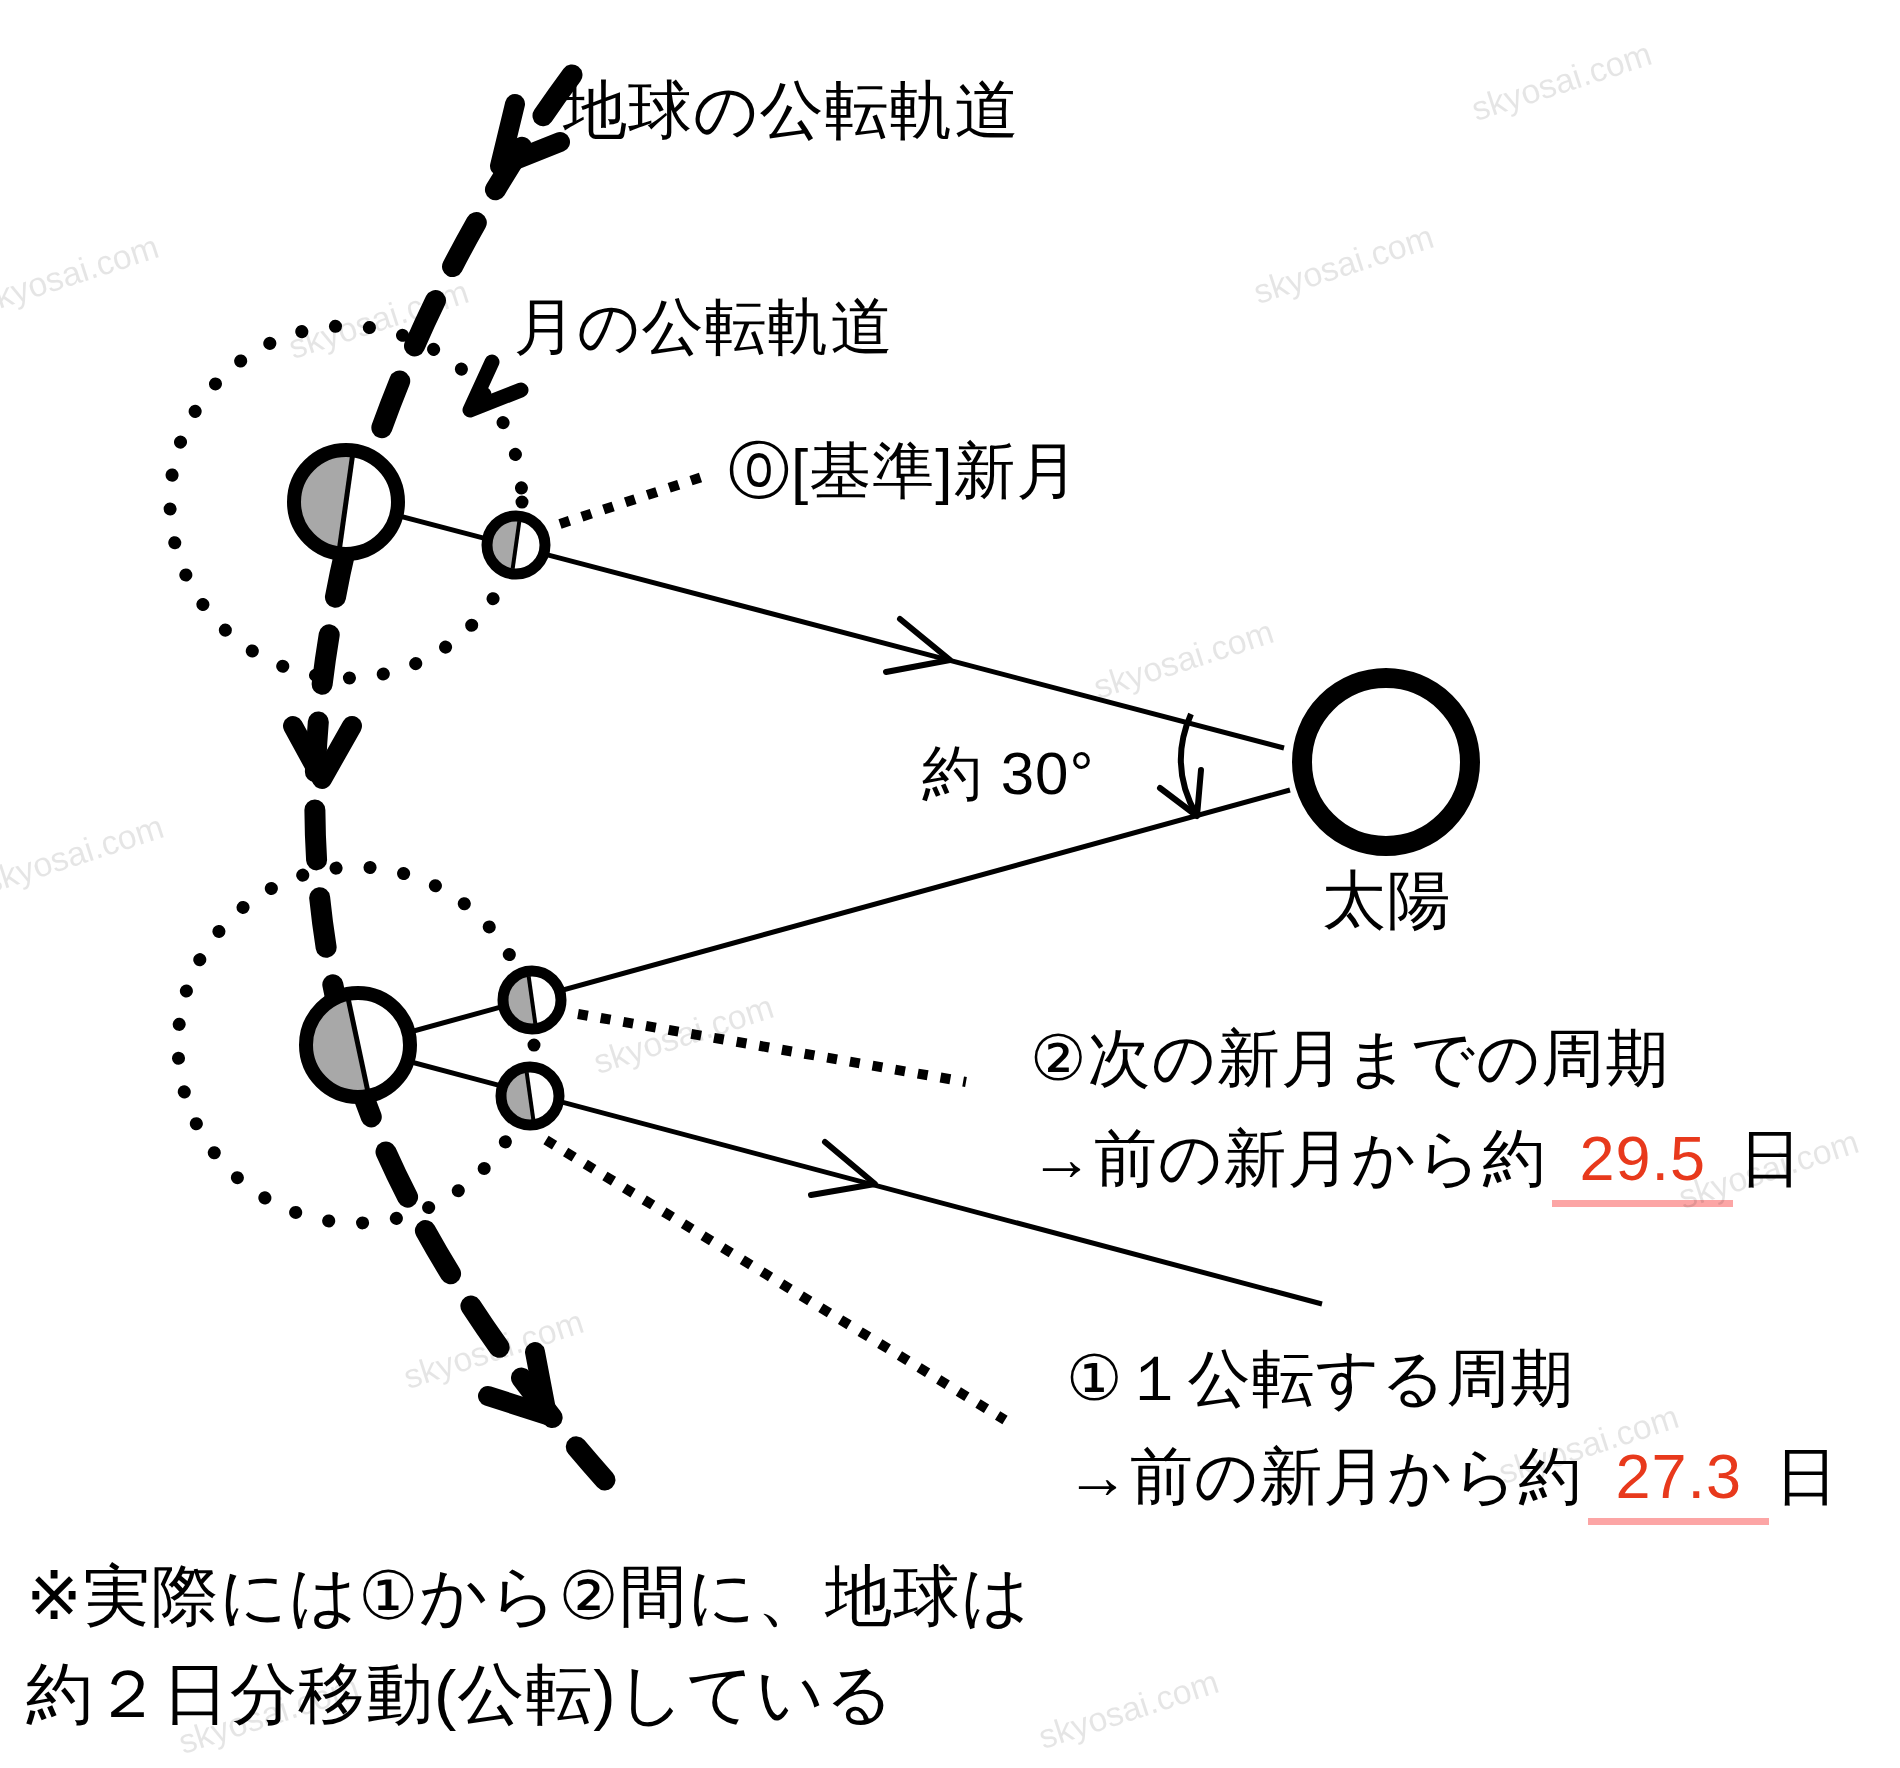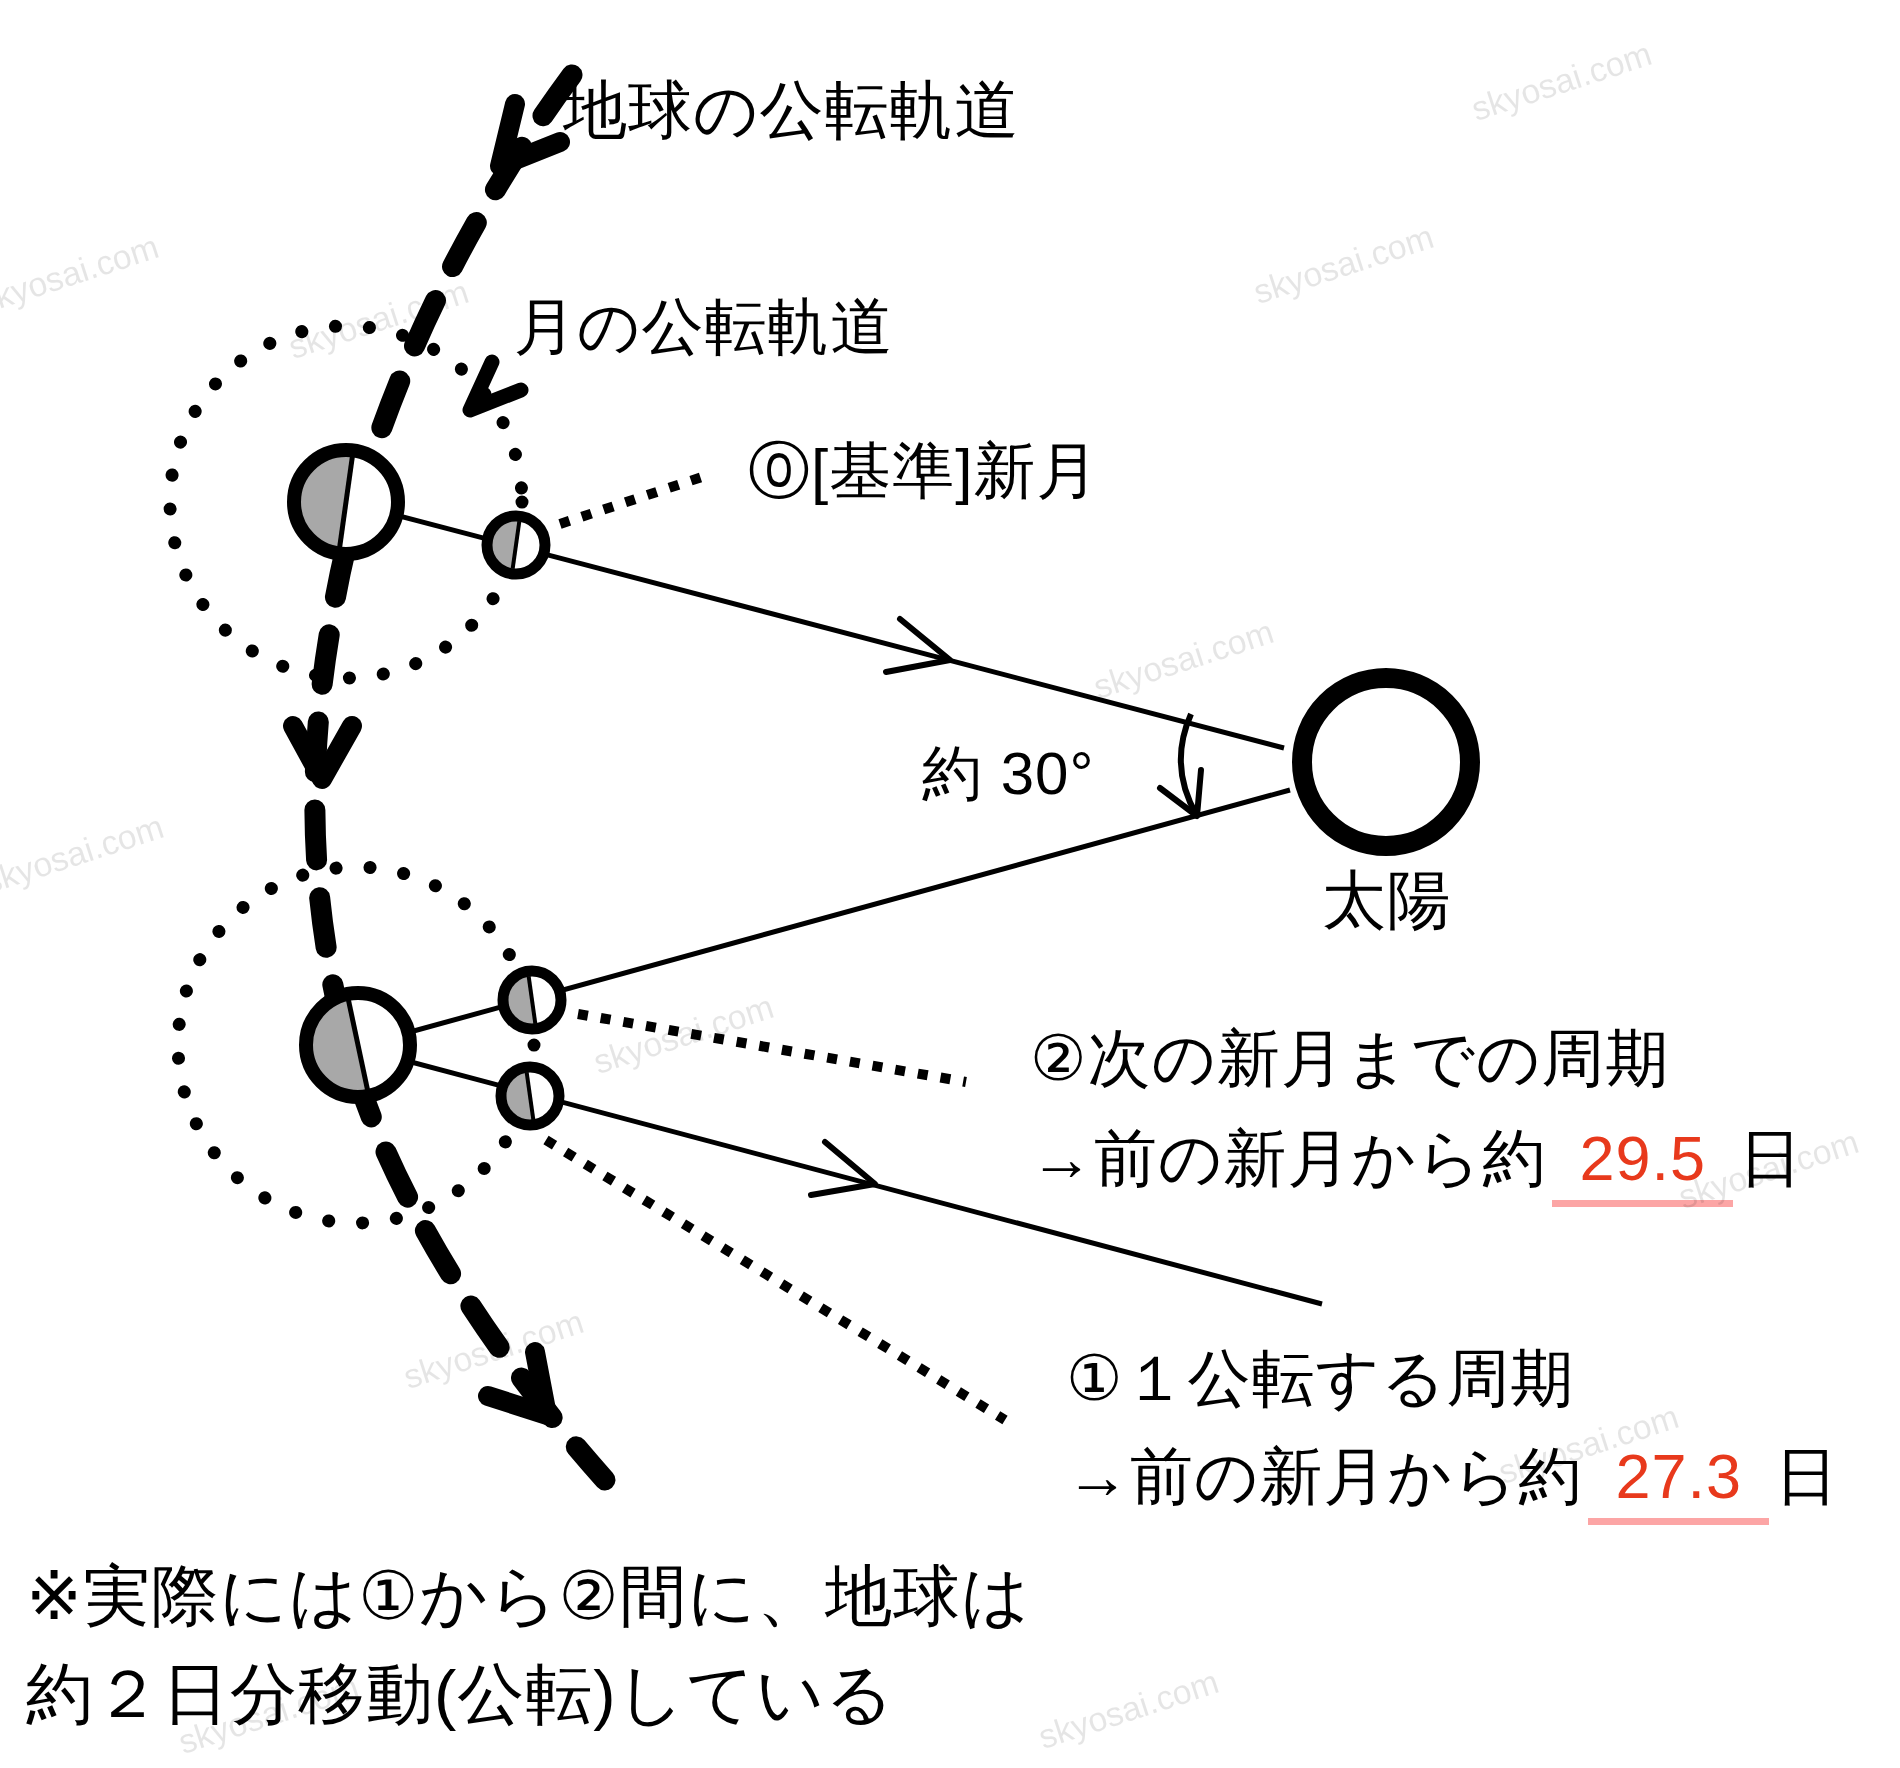--- a/index.html
+++ b/index.html
@@ -117,21 +117,21 @@
         <line y1="-24" y2="24" stroke="#000" stroke-width="4"></line>
       </g>
       <circle r="29" fill="none" stroke="#000" stroke-width="11"></circle>
     </g>
   </svg>
 
   <div class="label fs64" style="left:563px;top:76px;">地球の公転軌道</div>
 
   <div class="label fs62" style="left:514px;top:294px;">月の公転軌道</div>
 
-  <div class="label fs62" style="left:748px;top:438px;text-align:center;">⓪[基準]新月</div>
+  <div class="label fs62" style="left:728px;top:438px;text-align:center;">⓪[基準]新月</div>
 
   <div class="label fs60" style="left:922px;top:742px;">約 30°</div>
 
   <div class="label fs64" style="left:1322px;top:866px;">太陽</div>
 
   <div class="label fs63" style="left:990px;top:1024px;">②次の新月までの周期</div>
   <div class="label fs63" style="left:990px;top:1124px;">
     <span>→前の新月から約</span><span class="blank"><span class="red-value">29.5</span></span><span>日</span>
   </div>
 

